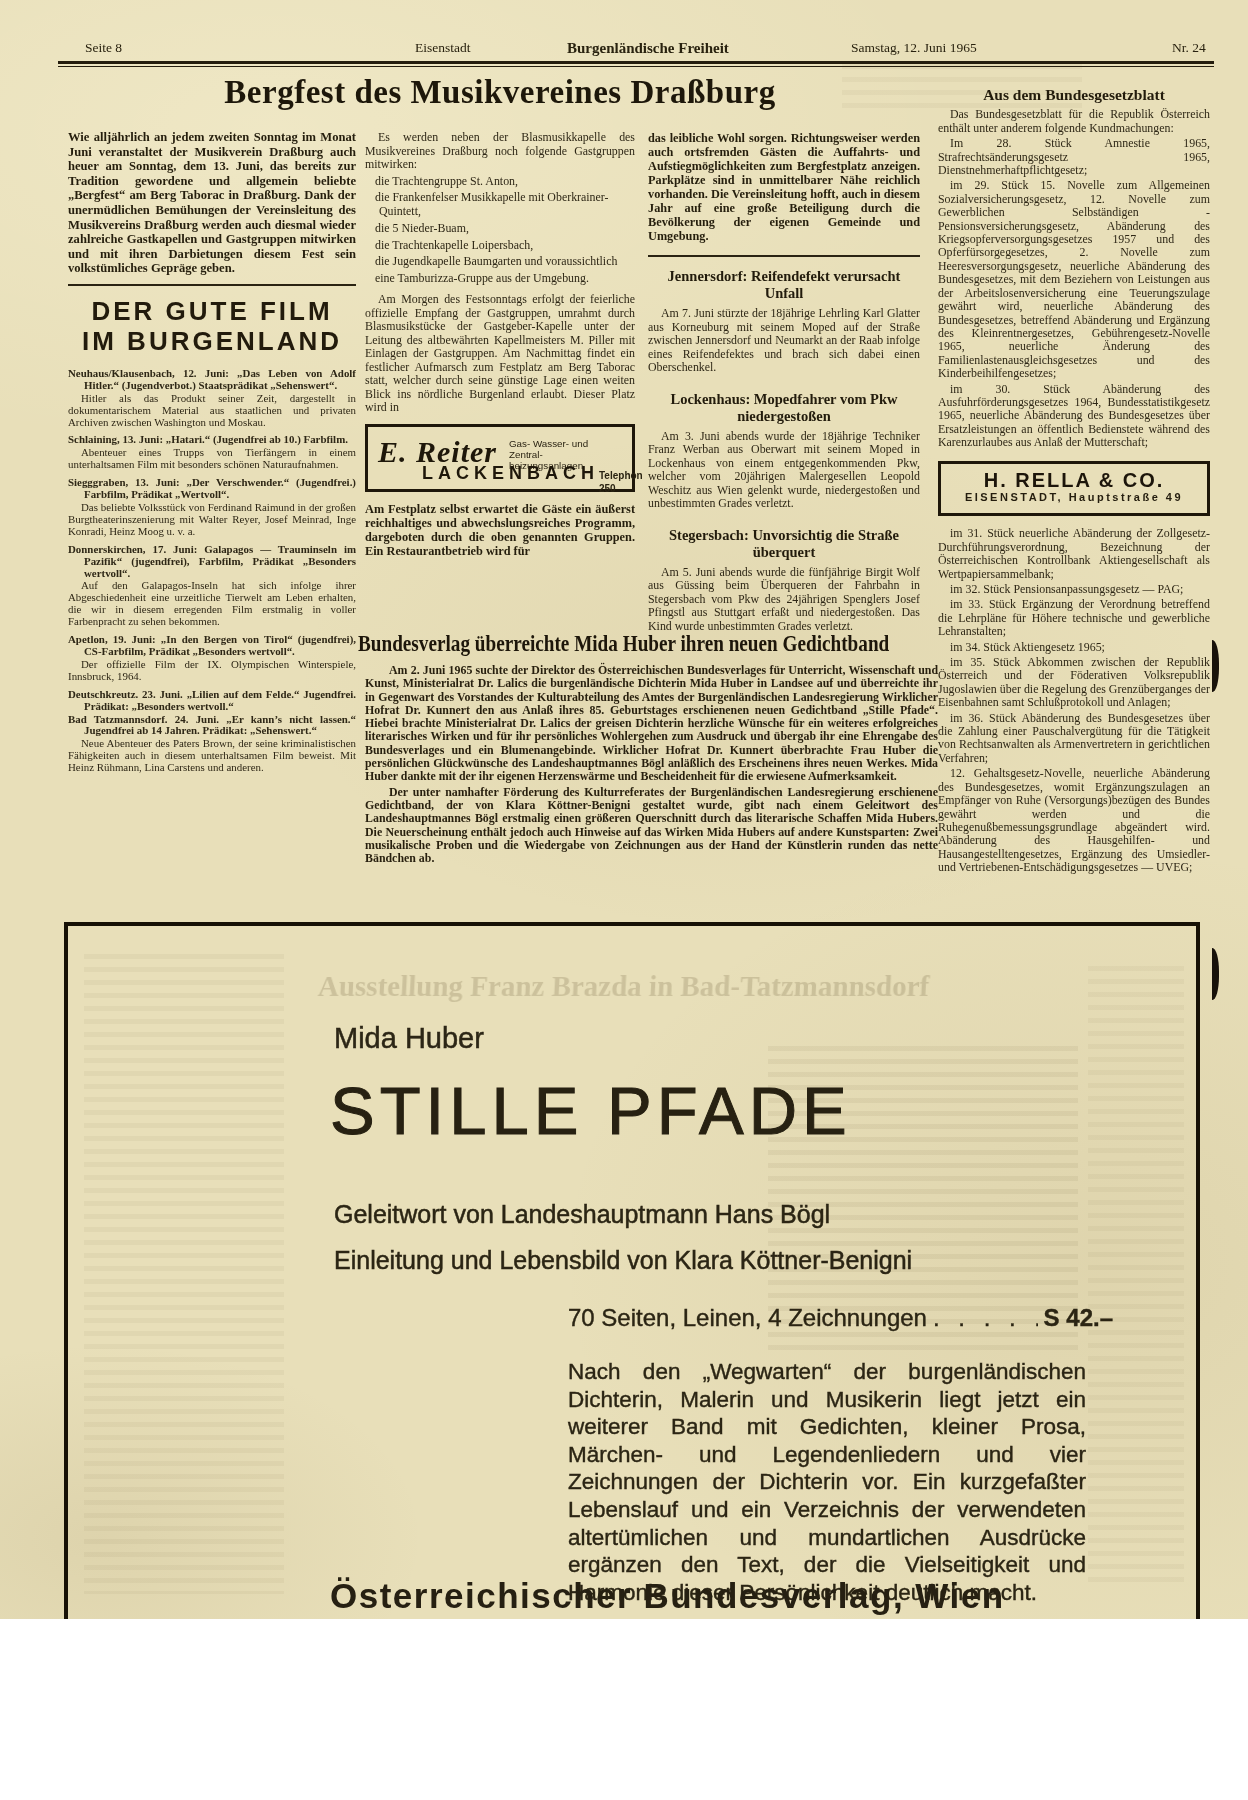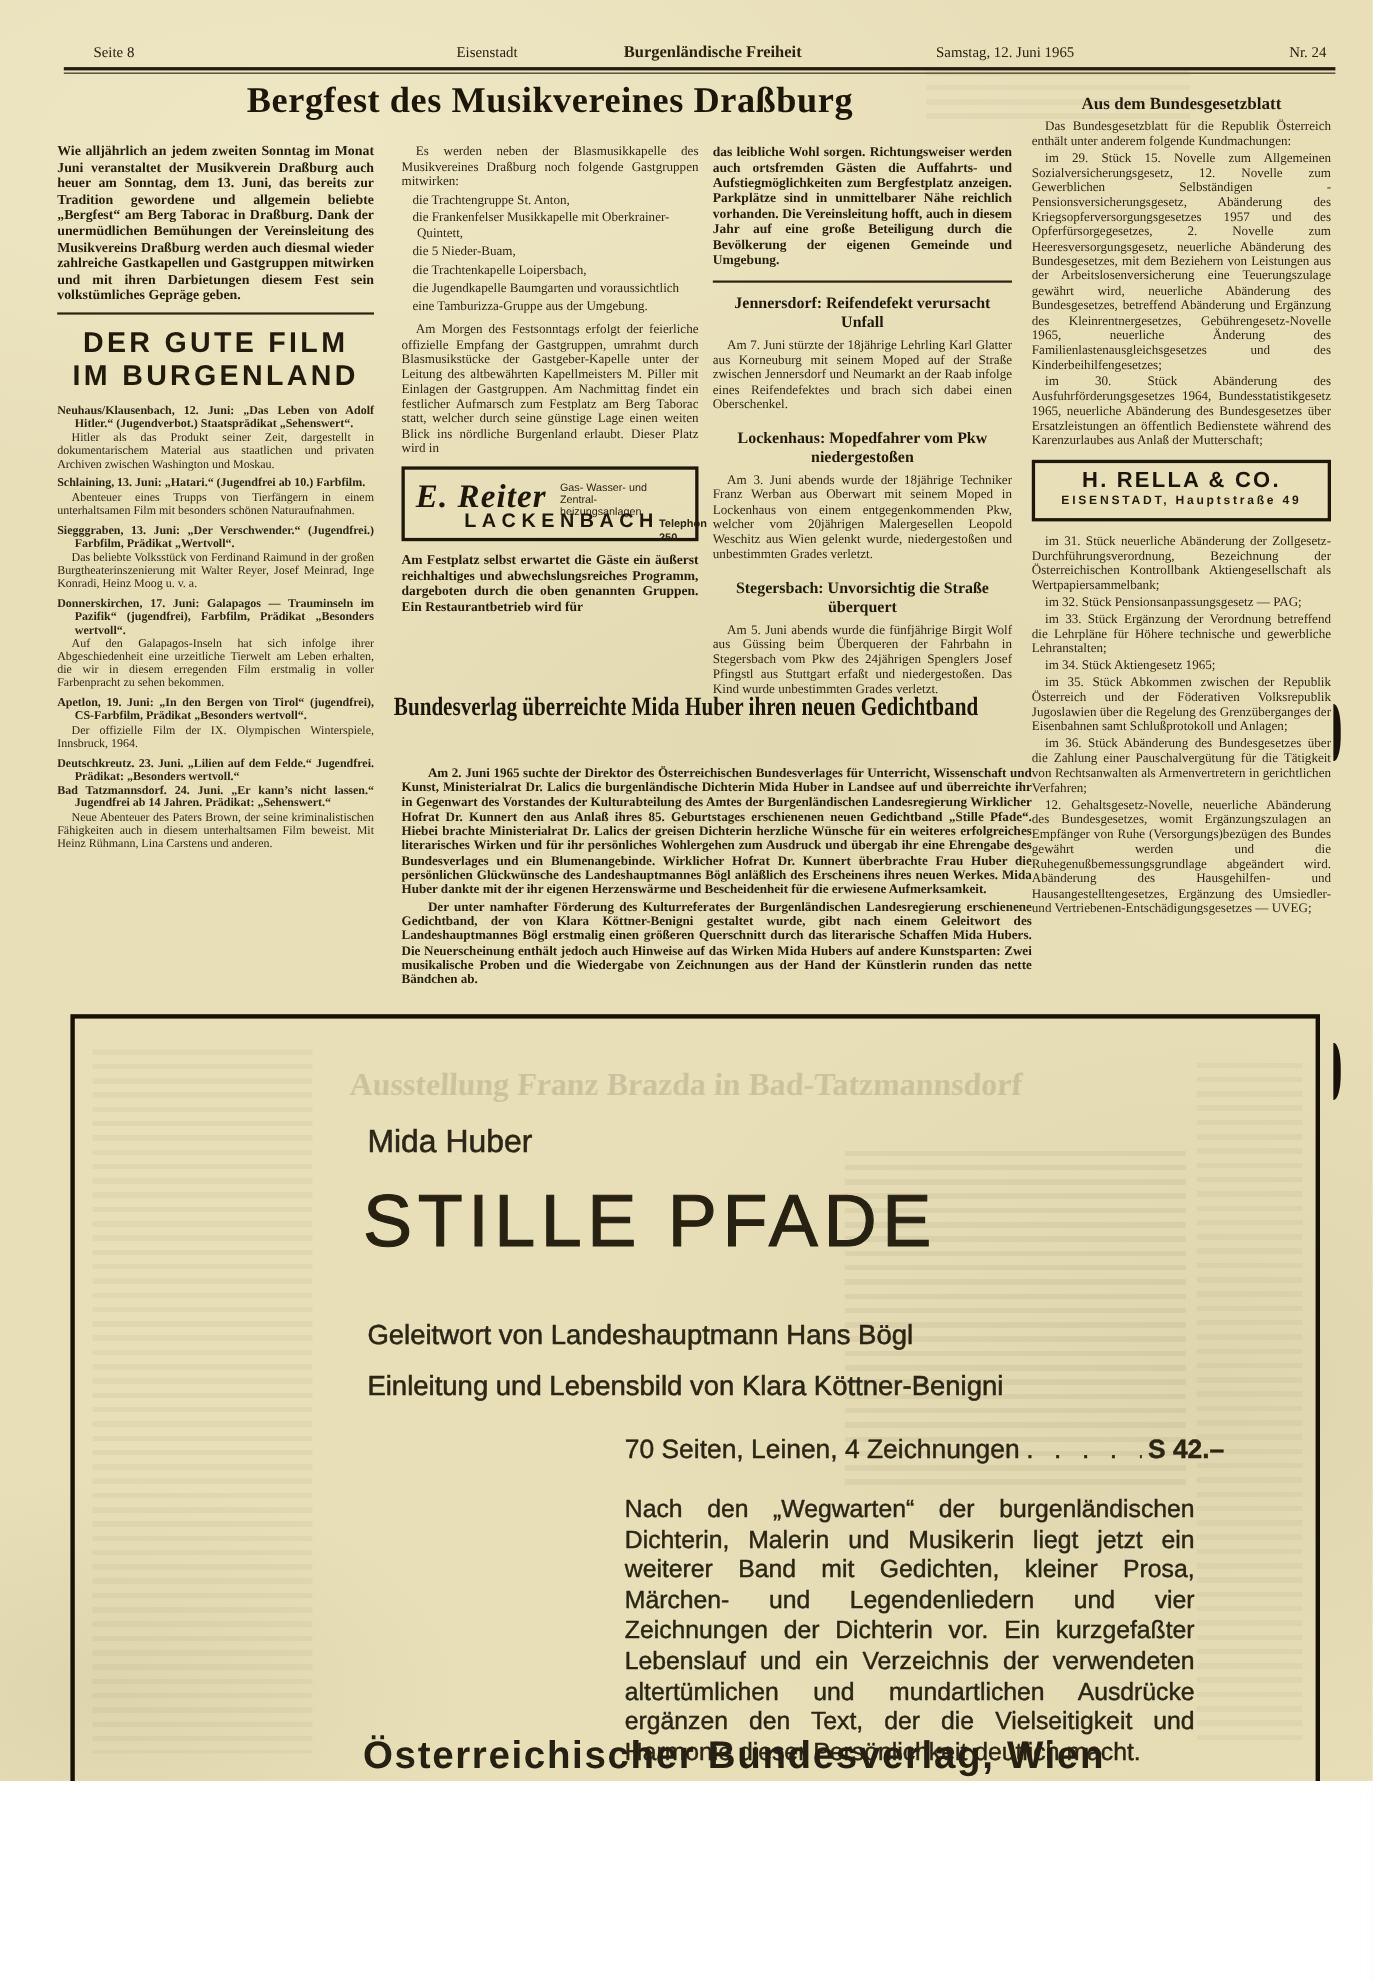--- a/index.html
+++ b/index.html
@@ -20,21 +20,21 @@
   .mast-item{position:absolute;top:40px;font-size:13.5px;white-space:nowrap;color:#29220f;}
   #mh-paper{font-weight:700;font-size:15px;}
   #mast-rule{position:absolute;top:61px;left:58px;right:34px;height:6px;
     border-top:3px solid #241d0e;border-bottom:1px solid #241d0e;}
 
   
   #bergfest-hl{position:absolute;top:74px;left:160px;width:680px;margin:0;
     font-size:33px;font-weight:700;text-align:center;color:#1d170a;letter-spacing:.5px;}
 
   
-  #col1{position:absolute;left:52px;top:130px;width:288px;font-size:11.9px;line-height:13.4px;}
+  #col1{position:absolute;left:68px;top:130px;width:288px;font-size:11.9px;line-height:13.4px;}
   #col2{position:absolute;left:365px;top:131px;width:270px;font-size:11.9px;line-height:13.5px;}
   #col3{position:absolute;left:648px;top:131px;width:272px;font-size:11.9px;line-height:13.5px;}
   #col4{position:absolute;left:938px;top:88px;width:272px;font-size:11.9px;line-height:13.4px;}
 
   .lead{font-weight:700;font-size:12.6px;line-height:14.6px;text-align:justify;color:#251e0d;}
   .divider{border-top:2px solid #2a2312;margin:8px 0 10px;}
   .film-title{font-family:"Liberation Sans",sans-serif;font-weight:700;font-size:26px;
     line-height:30px;letter-spacing:3px;text-align:center;color:#221b0c;margin:4px 0 12px;}
   .f-head{font-weight:700;font-size:10.9px;line-height:11.9px;padding-left:16px;text-indent:-16px;text-align:justify;margin-bottom:1px;}
   .f-body{font-size:10.9px;line-height:11.9px;text-indent:13px;text-align:justify;margin-bottom:6px;}
@@ -54,21 +54,21 @@
   .boldpara{font-weight:700;font-size:12.3px;line-height:14px;text-align:justify;color:#251e0d;}
 
   #law-title{font-size:15.5px;font-weight:700;text-align:center;margin:0 0 7px;color:#221b0c;}
   .law{text-indent:12px;text-align:justify;margin-bottom:2px;}
   .rella{border:3px solid #1e170a;margin:11px 0;padding:10px 4px 9px;text-align:center;}
   .rl-name{font-family:"Liberation Sans",sans-serif;font-weight:700;font-size:20px;letter-spacing:2px;color:#1c150a;}
   .rl-addr{font-family:"Liberation Sans",sans-serif;font-weight:700;font-size:11px;letter-spacing:2.5px;margin-top:4px;color:#241d0e;}
 
   #ged-hl{position:absolute;left:358px;top:630px;margin:0;font-size:24px;font-weight:700;
     white-space:nowrap;transform:scaleX(.8);transform-origin:left top;color:#1d160a;}
-  #ged-body{position:absolute;left:365px;top:664px;width:573px;margin-top:32px;}
+  #ged-body{position:absolute;left:365px;top:664px;width:573px;}
   .gpara{font-weight:700;font-size:11.9px;line-height:13.3px;text-indent:24px;text-align:justify;color:#271f0e;margin-bottom:2px;}
 
   
   #book-ad{position:absolute;left:64px;top:922px;width:1136px;height:726px;border:4px solid #171106;}
   #ghost-heading{position:absolute;left:250px;top:44px;font-size:29px;font-weight:700;
     color:rgba(90,74,40,.20);filter:blur(.6px);transform:skewX(-3deg);white-space:nowrap;}
   .ghost-lines{position:absolute;background:repeating-linear-gradient(180deg,
     rgba(100,84,46,.10) 0px, rgba(100,84,46,.10) 5px, transparent 5px, transparent 13px);filter:blur(.5px);}
   #ba-author{position:absolute;left:266px;top:96px;font-size:29px;color:#2c2616;-webkit-text-stroke:.5px #2c2616;}
   #ba-title{position:absolute;left:262px;top:146px;font-size:67px;letter-spacing:5px;color:#272112;
@@ -164,20 +164,21 @@
     <h3 class="news-h" style="margin-top:16px;">
       <span>Stegersbach: Unvorsichtig die Straße</span><br>
       <span>überquert</span>
     </h3>
     <p class="indent justify">Am 5. Juni abends wurde die fünfjährige Birgit Wolf aus Güssing beim Überqueren der Fahrbahn in Stegersbach vom Pkw des 24jährigen Spenglers Josef Pfingstl aus Stuttgart erfaßt und niedergestoßen. Das Kind wurde unbestimmten Grades verletzt.</p>
   </section>
 
   <section id="col4">
     <h3 id="law-title">Aus dem Bundesgesetzblatt</h3>
     <p class="law">Das Bundesgesetzblatt für die Republik Österreich enthält unter anderem folgende Kundmachungen:</p>
+    <p class="law">Im 28. Stück Amnestie 1965, Strafrechtsänderungsgesetz 1965, Dienstnehmerhaftpflichtgesetz;</p>
     <p class="law">im 29. Stück 15. Novelle zum Allgemeinen Sozialversicherungsgesetz, 12. Novelle zum Gewerblichen Selbständigen - Pensionsversicherungsgesetz, Abänderung des Kriegsopferversorgungsgesetzes 1957 und des Opferfürsorgegesetzes, 2. Novelle zum Heeresversorgungsgesetz, neuerliche Abänderung des Bundesgesetzes, mit dem Beziehern von Leistungen aus der Arbeitslosenversicherung eine Teuerungszulage gewährt wird, neuerliche Abänderung des Bundesgesetzes, betreffend Abänderung und Ergänzung des Kleinrentnergesetzes, Gebührengesetz-Novelle 1965, neuerliche Änderung des Familienlastenausgleichsgesetzes und des Kinderbeihilfengesetzes;</p>
     <p class="law">im 30. Stück Abänderung des Ausfuhrförderungsgesetzes 1964, Bundesstatistikgesetz 1965, neuerliche Abänderung des Bundesgesetzes über Ersatzleistungen an öffentlich Bedienstete während des Karenzurlaubes aus Anlaß der Mutterschaft;</p>
     <div class="rella">
       <div class="rl-name">H. RELLA &amp; CO.</div>
       <div class="rl-addr">EISENSTADT, Hauptstraße 49</div>
     </div>
     <p class="law">im 31. Stück neuerliche Abänderung der Zollgesetz-Durchführungsverordnung, Bezeichnung der Österreichischen Kontrollbank Aktiengesellschaft als Wertpapiersammelbank;</p>
     <p class="law">im 32. Stück Pensionsanpassungsgesetz — PAG;</p>
     <p class="law">im 33. Stück Ergänzung der Verordnung betreffend die Lehrpläne für Höhere technische und gewerbliche Lehranstalten;</p>
     <p class="law">im 34. Stück Aktiengesetz 1965;</p>

